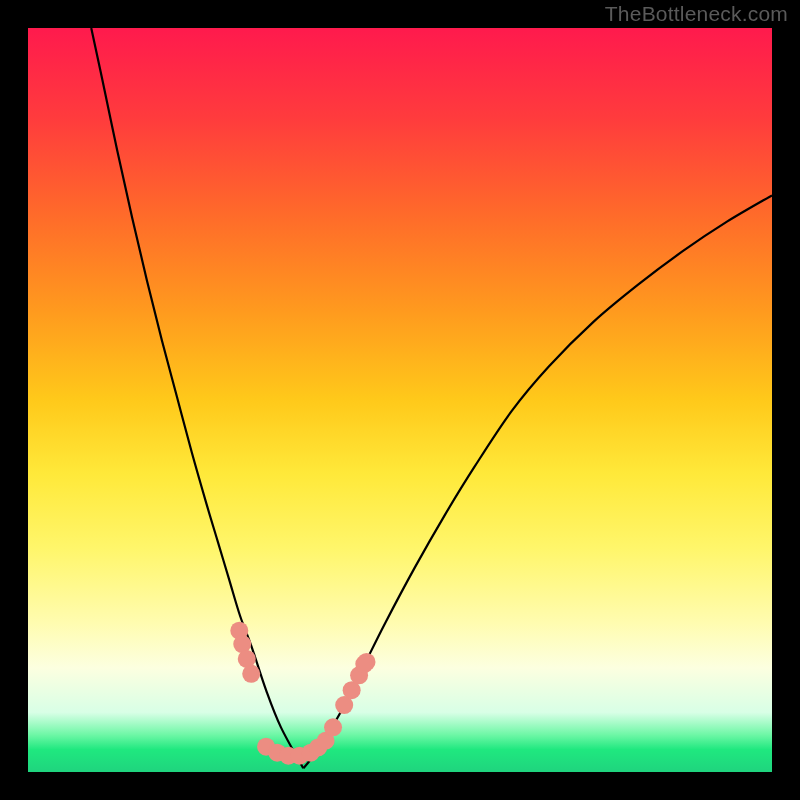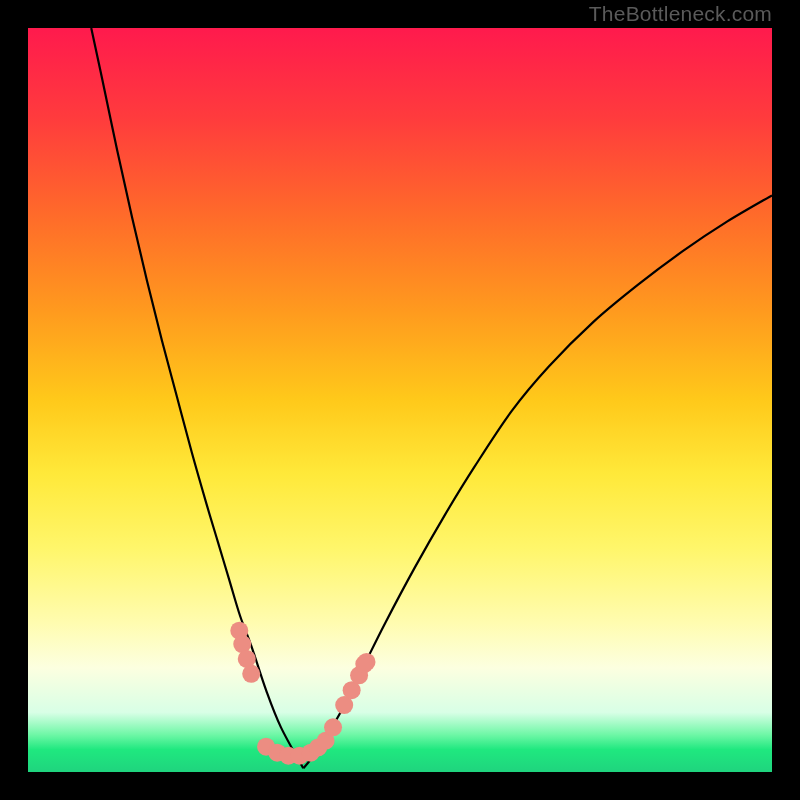--- a/index.html
+++ b/index.html
@@ -39,21 +39,21 @@
       #fcffe0 86%,
       #d8ffe6 92%,
       #6ef7a6 95%,
       #1fe87f 97%,
       #1fd47e 100%
     );
   }
   .watermark {
     position: absolute;
     top: 2px;
-    right: 28px;
+    right: 12px;
     color: #5a5a5a;
     font-size: 21px;
     letter-spacing: 0.2px;
     font-weight: 400;
     user-select: none;
   }
 </style>
 </head>
 <body>
 

